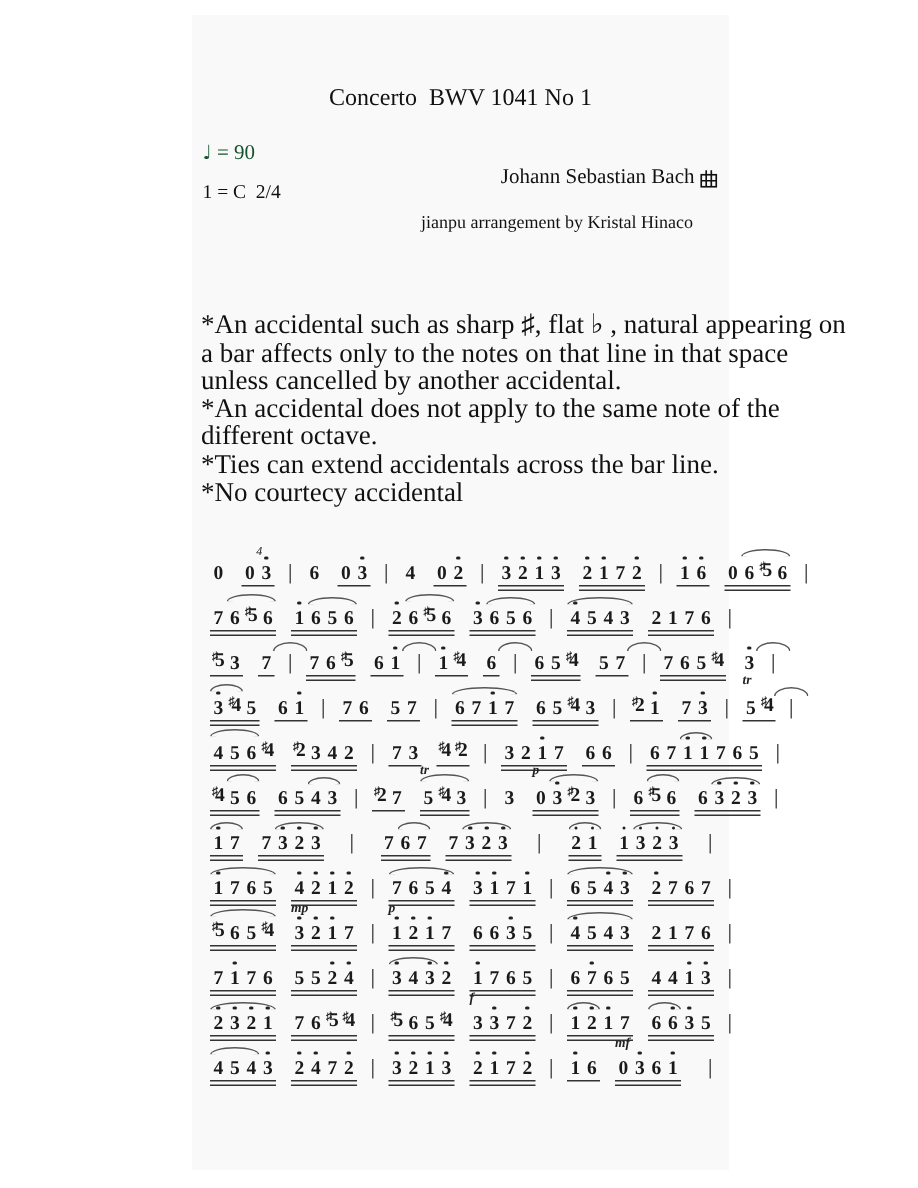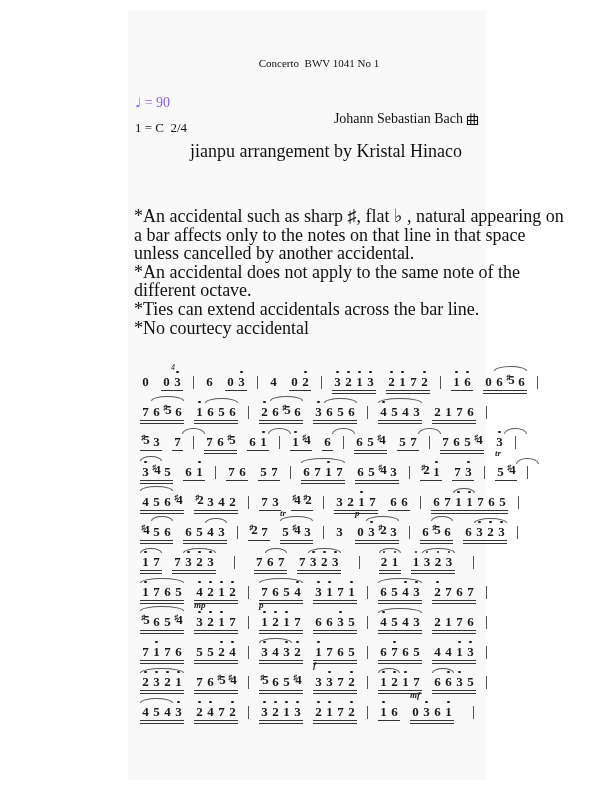--- a/index.html
+++ b/index.html
@@ -1,24 +1,24 @@
 <!DOCTYPE html>
 <html><head>
 <meta charset="utf-8">
 <style>
   html,body{margin:0;padding:0;}
   body{width:612px;height:792px;background:#ffffff;font-family:"Liberation Serif","DejaVu Serif",serif;}
   .page{position:relative;width:612px;height:792px;background:#ffffff;overflow:hidden;}
   .panel{position:absolute;left:128px;top:10px;width:358px;height:770px;background:#f9f9f9;}
-  .title{position:absolute;top:47px;left:12px;width:100%;text-align:center;font-size:11px;color:#111;white-space:pre;}
-  .tempo{position:absolute;top:85px;left:7px;font-size:14px;color:#8b5cf6;}
+  .title{position:absolute;top:47px;left:0;width:100%;text-align:center;font-size:16px;color:#111;white-space:pre;}
+  .tempo{position:absolute;top:85px;left:7px;font-size:14px;color:#14532d;}
   .tempo .nq{font-family:"DejaVu Sans",sans-serif;font-size:13px;}
   .keysig{position:absolute;top:110px;left:7px;font-size:13px;color:#111;white-space:pre;}
   .composer{position:absolute;top:101px;right:7px;font-size:14px;color:#111;display:flex;align-items:center;gap:3px;}
-  .arranger{position:absolute;top:131px;right:24px;font-size:18px;color:#111;text-align:center;}
+  .arranger{position:absolute;top:131px;right:24px;font-size:12px;color:#111;text-align:center;}
   .notes{position:absolute;top:197px;left:6px;font-size:18px;line-height:18.6px;color:#111;white-space:pre;}
   .music{position:absolute;left:0;top:356px;width:100%;}
   .mline{display:flex;align-items:flex-end;height:30px;padding:0 7px 5px 7px;box-sizing:border-box;}
   .mline.spread{justify-content:space-between;}
   .measure{display:flex;align-items:flex-end;}
   .group{display:flex;align-items:flex-end;position:relative;margin:0 5px;padding-bottom:2px;}
   .group.u1::after{content:"";position:absolute;left:0;right:0;bottom:0;height:1px;background:#333;}
   .group.u2::after{content:"";position:absolute;left:0;right:0;bottom:0;height:1px;background:#333;}
   .group.u2::before{content:"";position:absolute;left:0;right:0;bottom:-2.5px;height:1px;background:#333;}
   .note{width:11px;text-align:center;position:relative;font-size:13px;font-weight:bold;color:#1a1a1a;line-height:14px;font-family:"Liberation Serif","DejaVu Sans",serif;}

